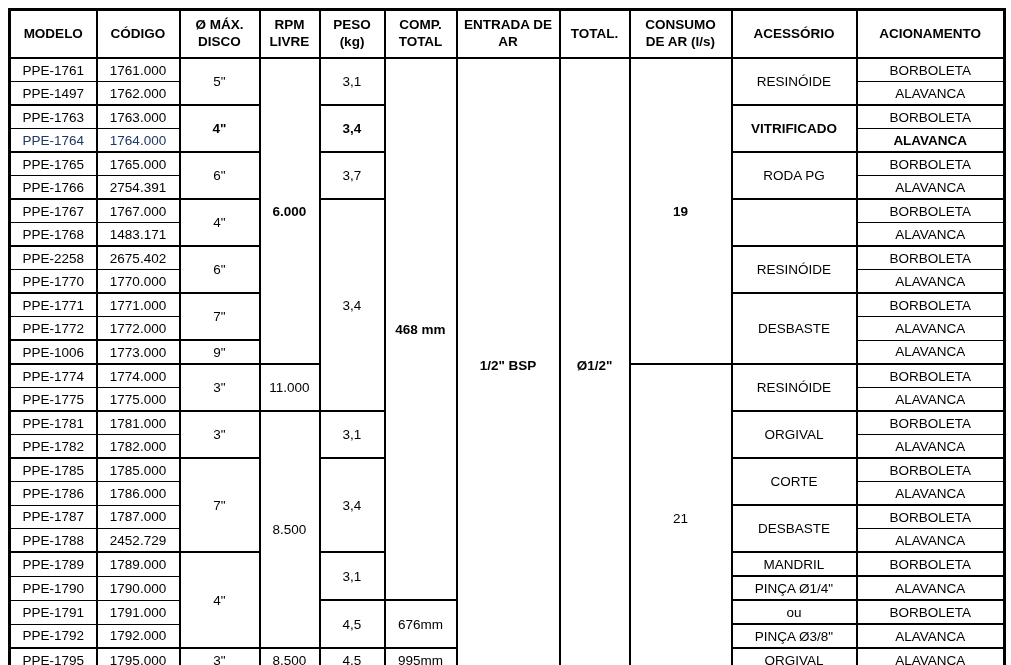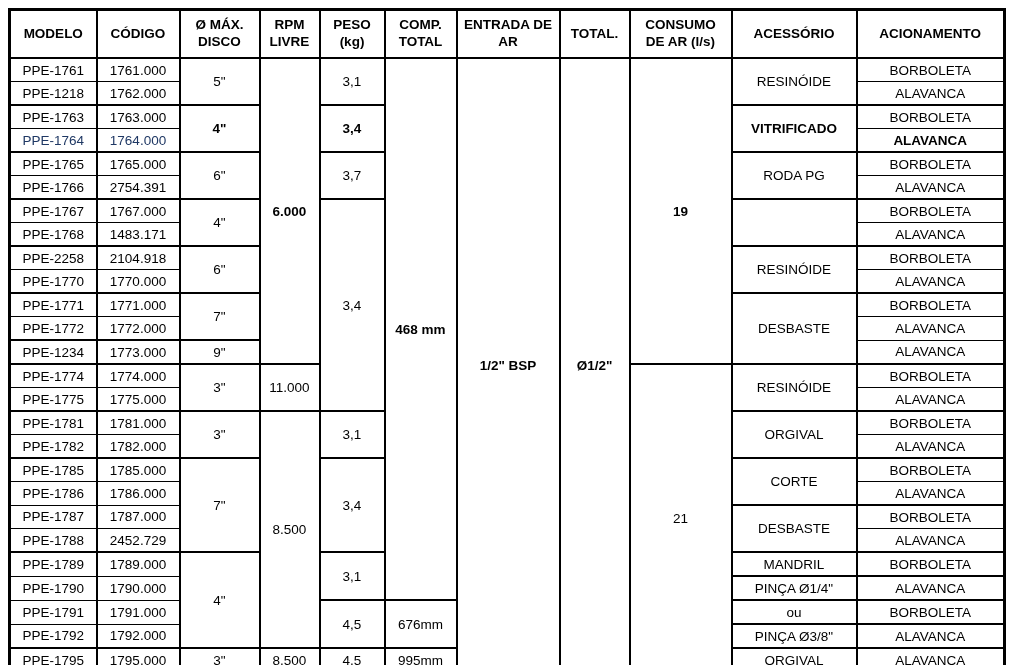--- a/index.html
+++ b/index.html
@@ -84,21 +84,21 @@
         <td rowspan="13" class="tk b">6.000</td>
         <td rowspan="2" class="tk">3,1</td>
         <td rowspan="23" class="tk b">468 mm</td>
         <td rowspan="26" class="tk b">1/2" BSP</td>
         <td rowspan="26" class="tk b">Ø1/2"</td>
         <td rowspan="13" class="tk b">19</td>
         <td rowspan="2" class="tk">RESINÓIDE</td>
         <td class="vt">BORBOLETA</td>
       </tr>
       <tr>
-        <td class="vt">PPE-1218</td>
+        <td class="vt">PPE-1497</td>
         <td class="vt">1762.000</td>
         <td class="vt">ALAVANCA</td>
       </tr>
       <tr>
         <td class="vt gs">PPE-1763</td>
         <td class="vt gs">1763.000</td>
         <td rowspan="2" class="tk b">4"</td>
         <td rowspan="2" class="tk b">3,4</td>
         <td rowspan="2" class="tk b">VITRIFICADO</td>
         <td class="vt gs">BORBOLETA</td>
@@ -129,21 +129,21 @@
         <td rowspan="2" class="tk"></td>
         <td class="vt gs">BORBOLETA</td>
       </tr>
       <tr>
         <td class="vt">PPE-1768</td>
         <td class="vt">1483.171</td>
         <td class="vt">ALAVANCA</td>
       </tr>
       <tr>
         <td class="vt gs">PPE-2258</td>
-        <td class="vt gs">2104.918</td>
+        <td class="vt gs">2675.402</td>
         <td rowspan="2" class="tk">6"</td>
         <td rowspan="2" class="tk">RESINÓIDE</td>
         <td class="vt gs">BORBOLETA</td>
       </tr>
       <tr>
         <td class="vt">PPE-1770</td>
         <td class="vt">1770.000</td>
         <td class="vt">ALAVANCA</td>
       </tr>
       <tr>
@@ -152,21 +152,21 @@
         <td rowspan="2" class="tk">7"</td>
         <td rowspan="3" class="tk">DESBASTE</td>
         <td class="vt gs">BORBOLETA</td>
       </tr>
       <tr>
         <td class="vt">PPE-1772</td>
         <td class="vt">1772.000</td>
         <td class="vt">ALAVANCA</td>
       </tr>
       <tr>
-        <td class="vt gs">PPE-1234</td>
+        <td class="vt gs">PPE-1006</td>
         <td class="vt gs">1773.000</td>
         <td class="tk">9"</td>
         <td class="vt">ALAVANCA</td>
       </tr>
       <tr>
         <td class="vt gs">PPE-1774</td>
         <td class="vt gs">1774.000</td>
         <td rowspan="2" class="tk">3"</td>
         <td rowspan="2" class="tk">11.000</td>
         <td rowspan="13" class="tk">21</td>

